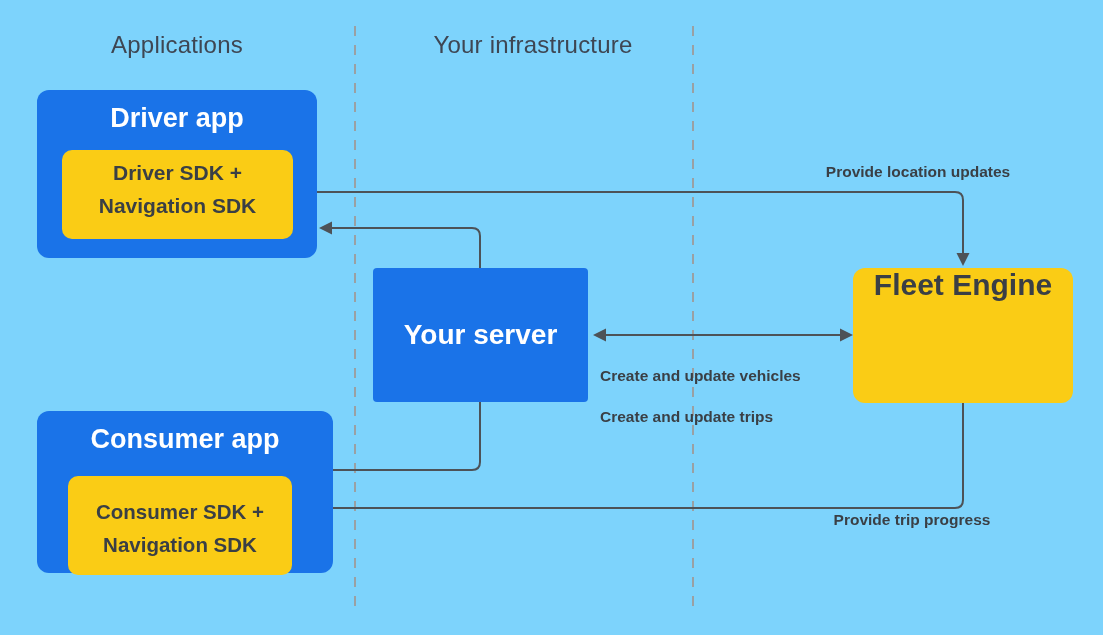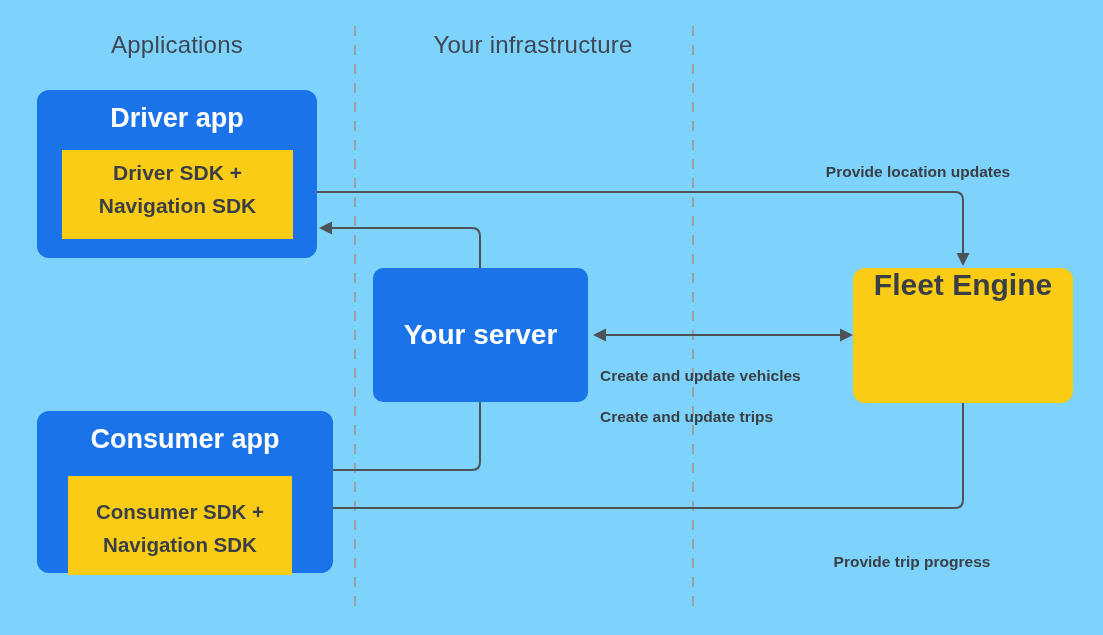--- a/index.html
+++ b/index.html
@@ -26,30 +26,30 @@
   .arrow{fill:var(--connector-gray,#4D5257);stroke:none;}
   .app-box{
     position:absolute;border-radius:12px;
     background:var(--node-blue,#1A73E8);
   }
   .app-title{
     text-align:center;color:var(--text-on-blue,#ffffff);
     font-weight:700;font-size:27px;padding-top:13px;
   }
   .sdk-box{
-    position:absolute;border-radius:0;
+    position:absolute;border-radius:10px;
     background:var(--node-yellow,#FACC15);
     color:var(--text-dark,#3A3F45);
     font-weight:700;font-size:21px;line-height:33px;
     text-align:center;
   }
   .sdk-box .sdk-line{white-space:nowrap;}
   .server-box{
     position:absolute;left:373px;top:268px;width:215px;height:134px;
-    border-radius:10px;background:var(--node-blue,#1A73E8);
+    border-radius:4px;background:var(--node-blue,#1A73E8);
     display:flex;align-items:center;justify-content:center;
     color:var(--text-on-blue,#ffffff);font-weight:700;font-size:28px;
   }
   .fleet-box{
     position:absolute;left:853px;top:268px;width:220px;height:135px;
     border-radius:12px;background:var(--node-yellow,#FACC15);
     display:flex;justify-content:center;
     color:var(--text-dark,#3A3F45);font-weight:700;font-size:30px;
   }
   .edge-label{
@@ -118,15 +118,15 @@
     <span>Fleet Engine</span>
   </div>
 
   <div class="edge-label centered" style="left:793px;top:163px;">Provide location updates</div>
 
   <div class="edge-label" style="left:600px;top:346px;">
     <div class="lbl-line">Create and update vehicles</div>
     <div class="lbl-line">Create and update trips</div>
   </div>
 
-  <div class="edge-label centered" style="left:787px;top:511px;margin-top:42px;">Provide trip progress</div>
+  <div class="edge-label centered" style="left:787px;top:511px;">Provide trip progress</div>
 
 </div>
 
 </body></html>

